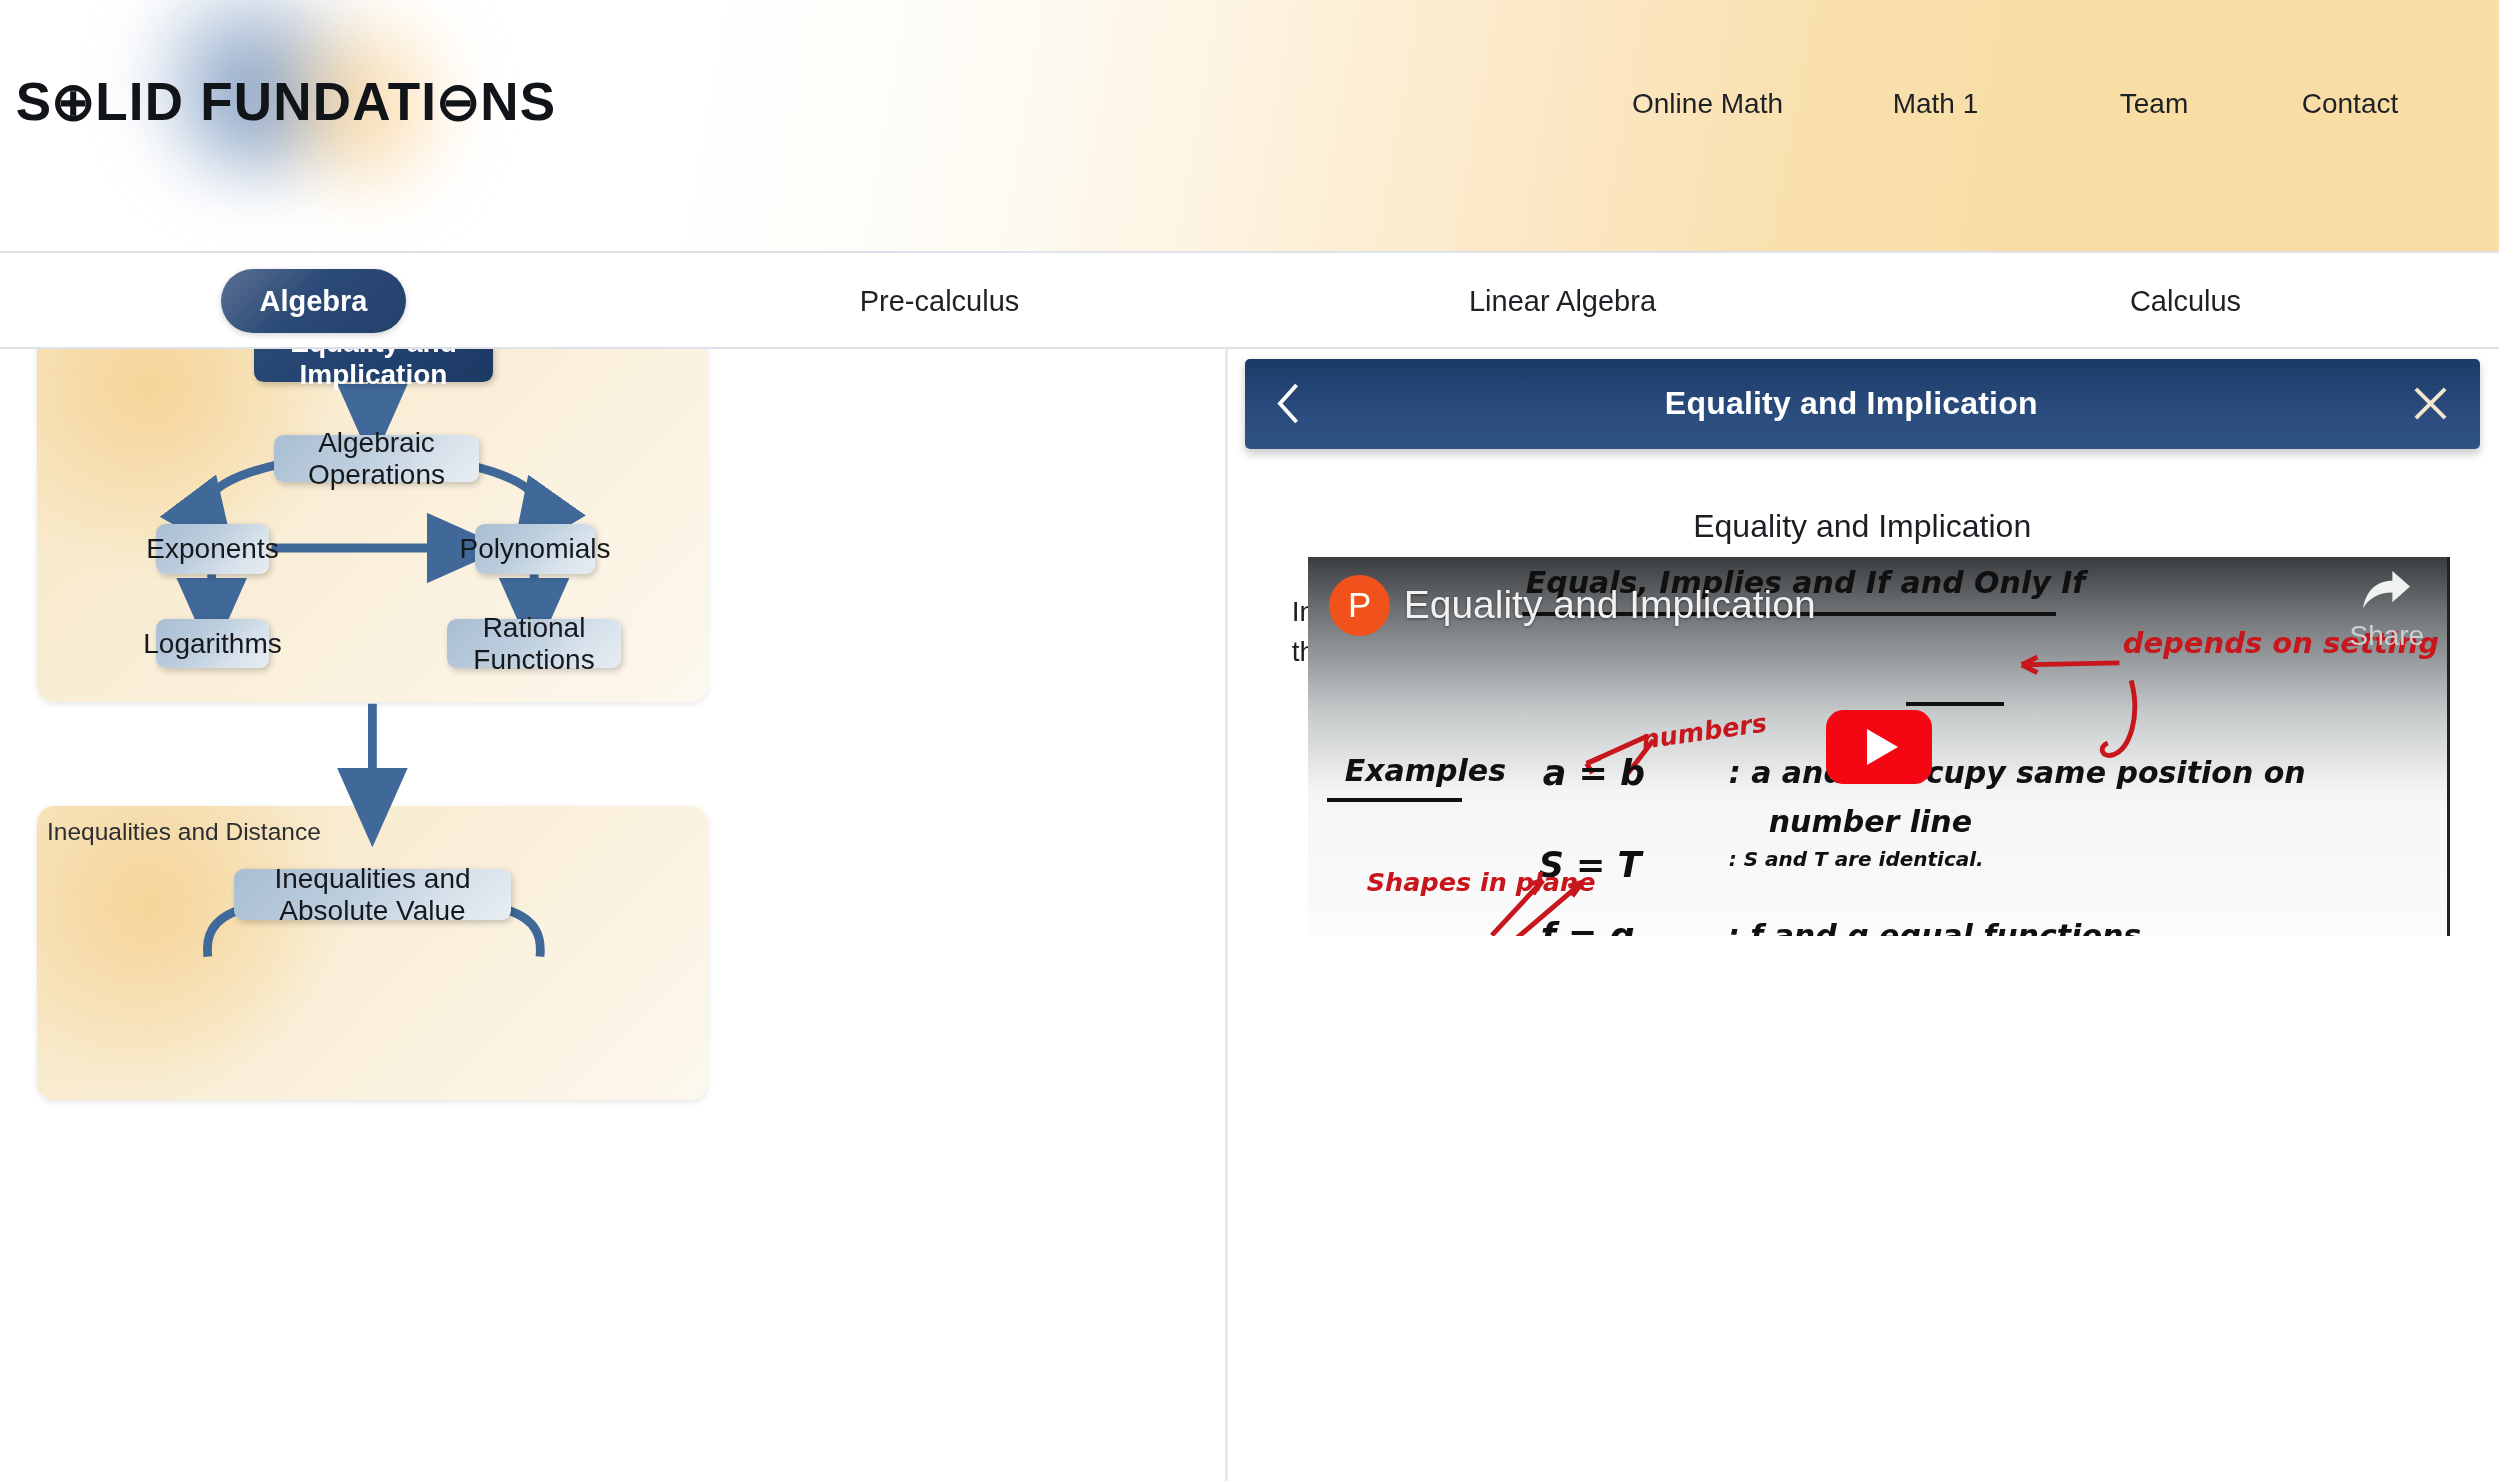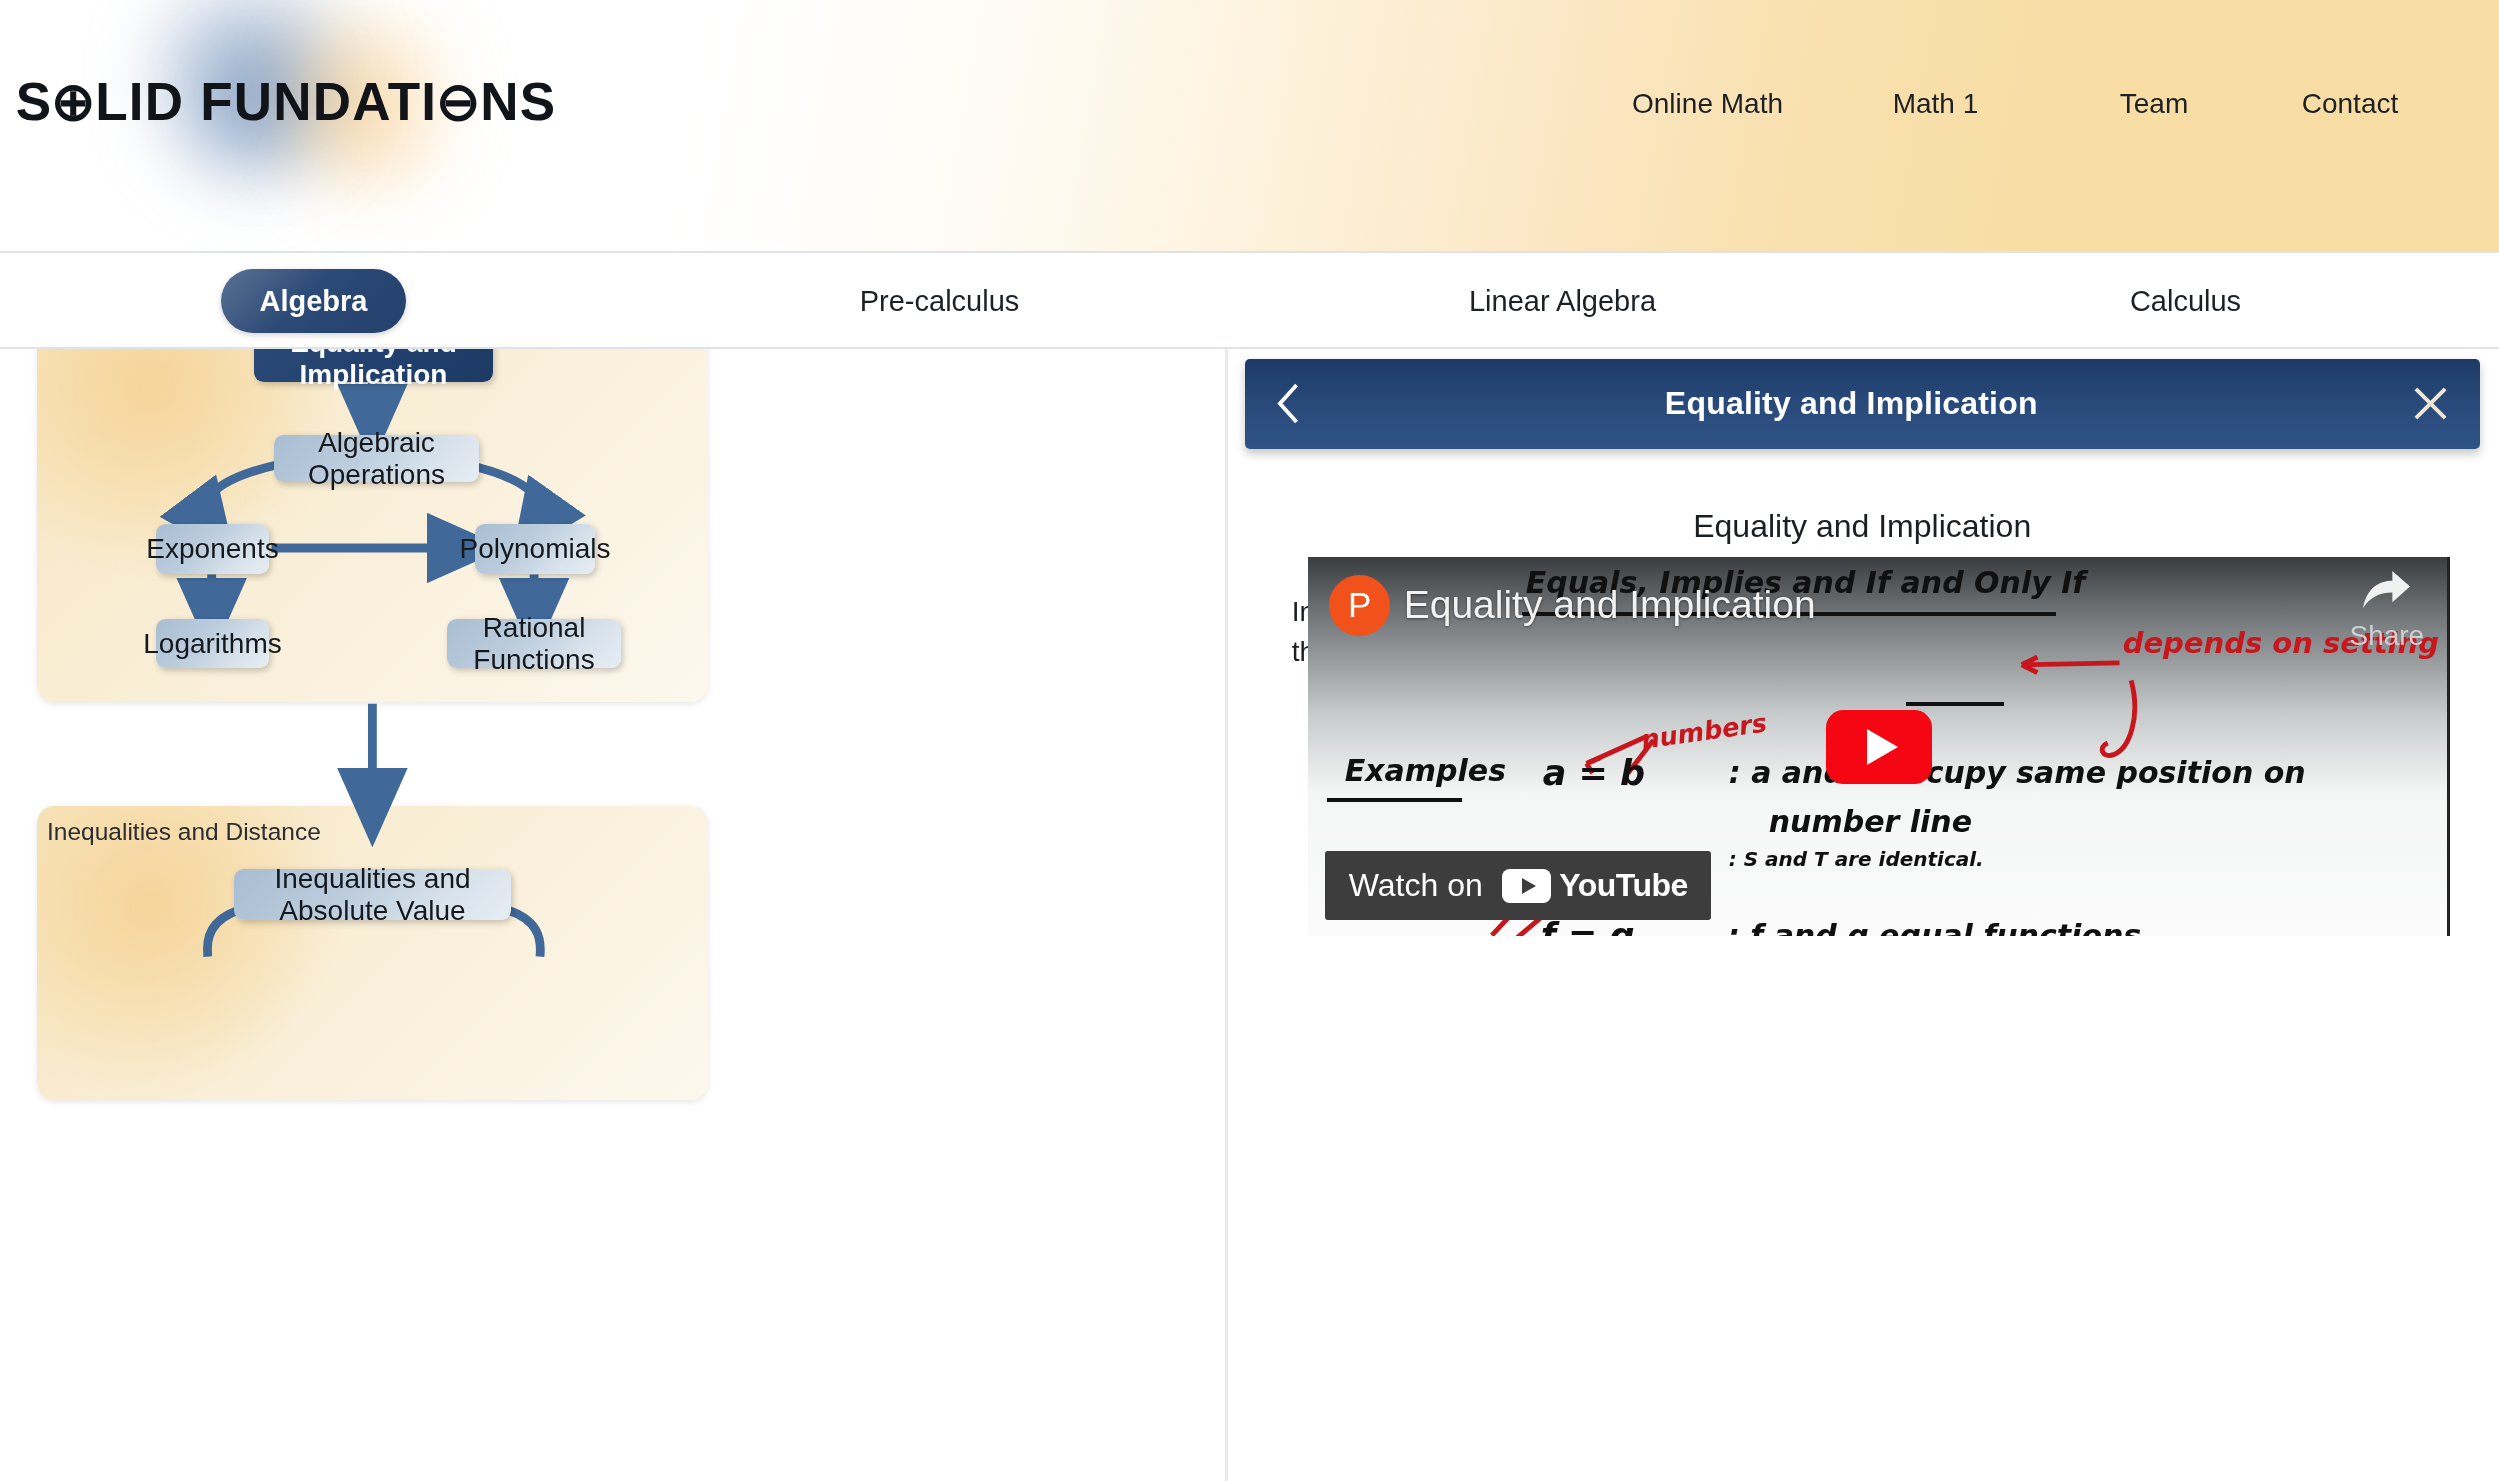--- a/index.html
+++ b/index.html
@@ -392,24 +392,17 @@
 
       <div class="yt-share">
         <svg width="55" height="45" viewBox="0 0 56 46">
           <path d="M4,40 C8,18 22,12 34,12 L34,2 L52,18 L34,34 L34,24 C20,24 10,30 4,40 Z" fill="#f0f1f1"></path>
         </svg>
         <div class="yt-share-label">Share</div>
       </div>
 
       <div class="yt-play"></div>
 
-      <div class="yt-watch">
-        <span>Watch on</span>
-        <span class="yt-logo">
-          <span class="yt-logo-box"></span>
-          <span class="yt-logo-text">YouTube</span>
-        </span>
-      </div>
     </div>
 
   </div>
 </div>
 
 
 </body></html>

